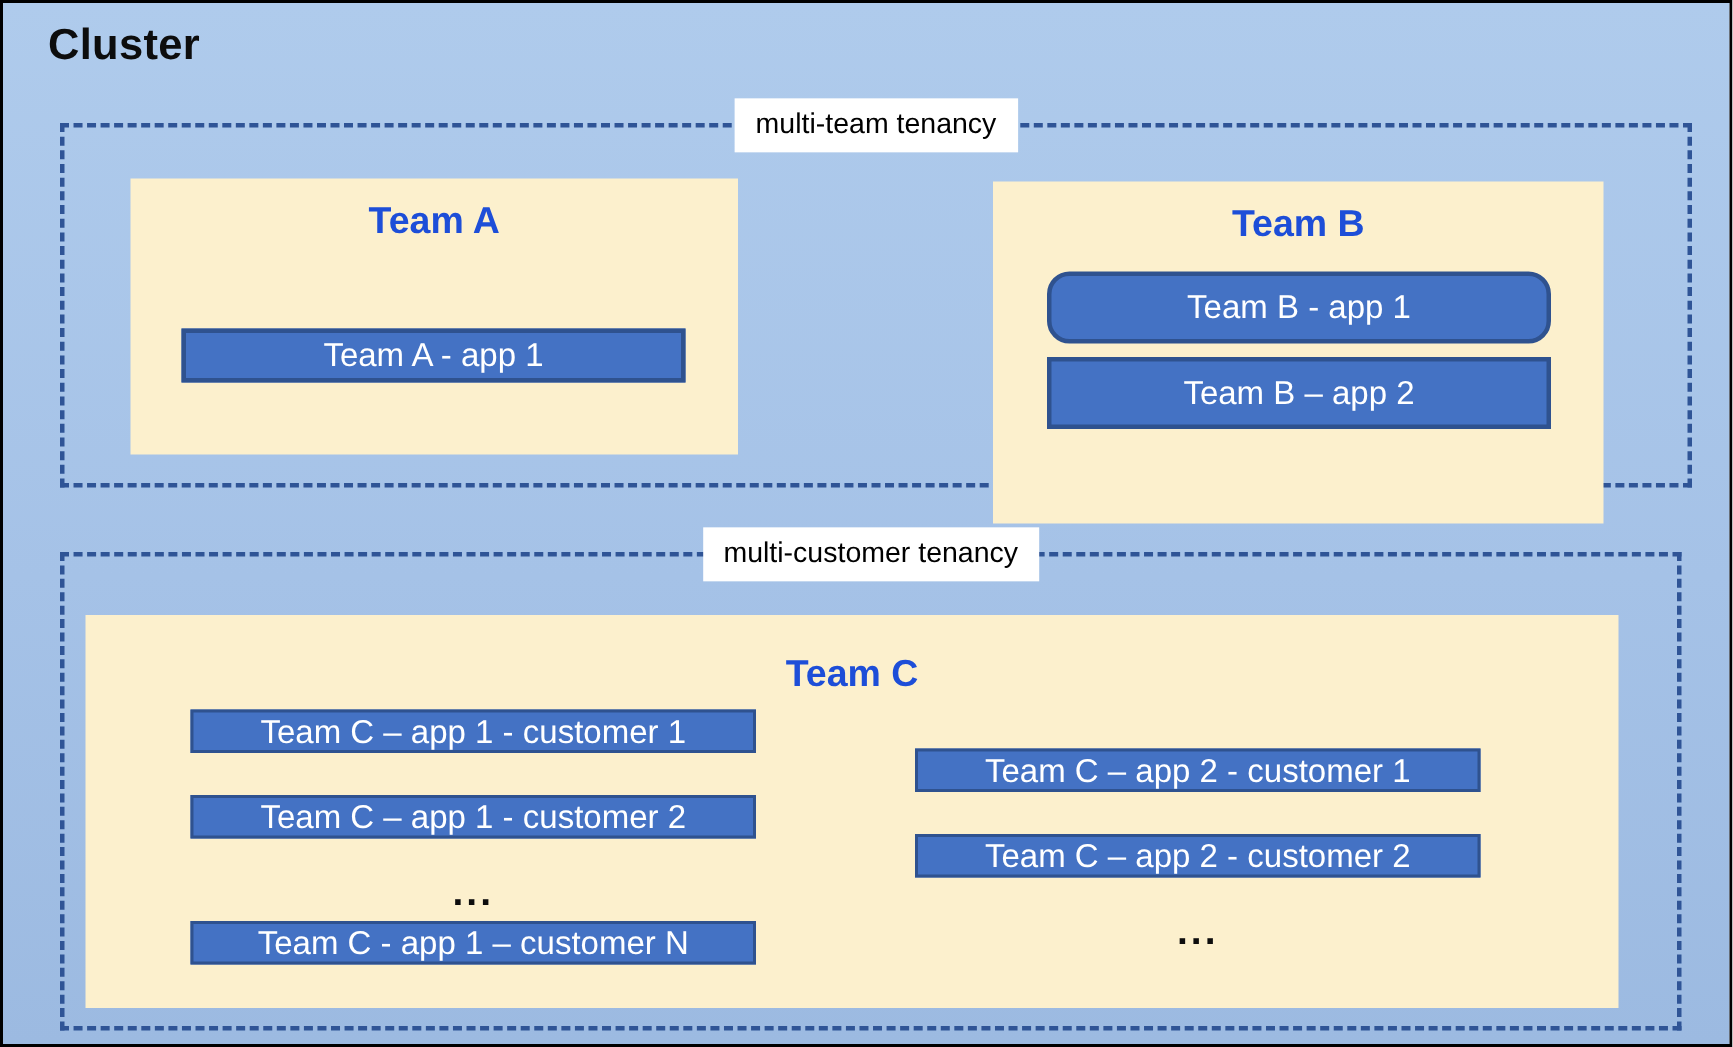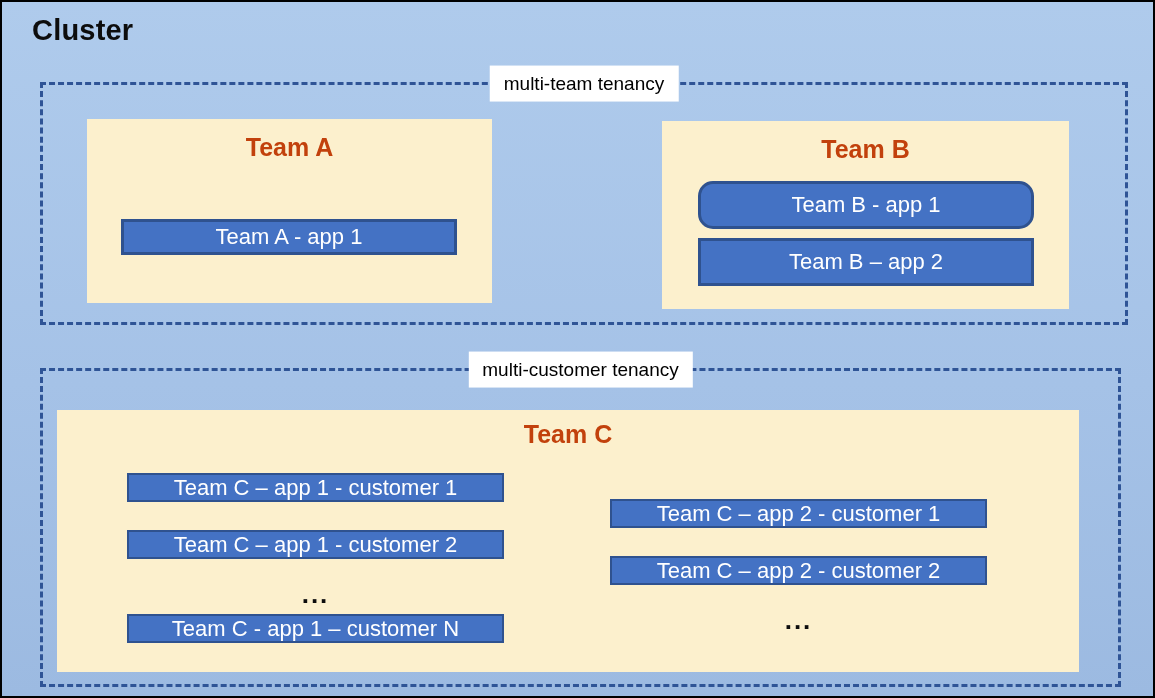--- a/index.html
+++ b/index.html
@@ -47,32 +47,32 @@
     line-height: 1;
     padding: 8px 14px 9px 14px;
     white-space: nowrap;
   }
 
   .team-box {
     position: absolute;
     background: #FCF0CD;
   }
   .team-box.team-a { left: 44px;  top: 34px; width: 405px; height: 184px; }
-  .team-box.team-b { left: 619px; top: 36px; width: 407px; height: 188px; }
+  .team-box.team-b { left: 619px; top: 36px; width: 407px; height: 228px; }
   .team-box.team-c { left: 14px;  top: 39px; width: 1022px; height: 262px; }
 
   .team-title {
     width: 100%;
     text-align: center;
     font-weight: 700;
-    color: #c2410c;
+    color: #1d4ed8;
     font-size: 25px;
     padding-top: 14px;
   }
-  .team-c .team-title { padding-top: 10px; }
+  .team-c .team-title { padding-top: 25px; }
 
   .app-box {
     position: absolute;
     background: #4472C4;
     border: 3px solid #2F528F;
     color: #ffffff;
     font-size: 22px;
     display: flex;
     align-items: center;
     justify-content: center;

